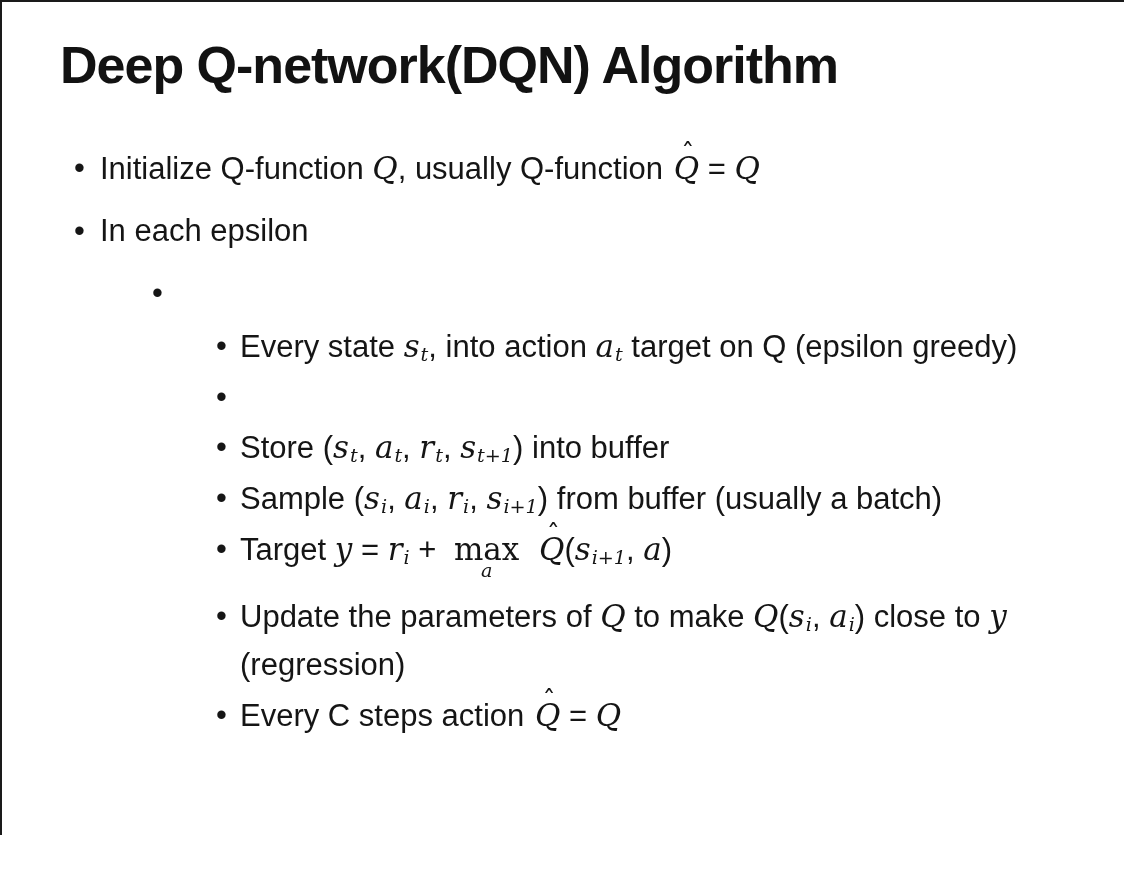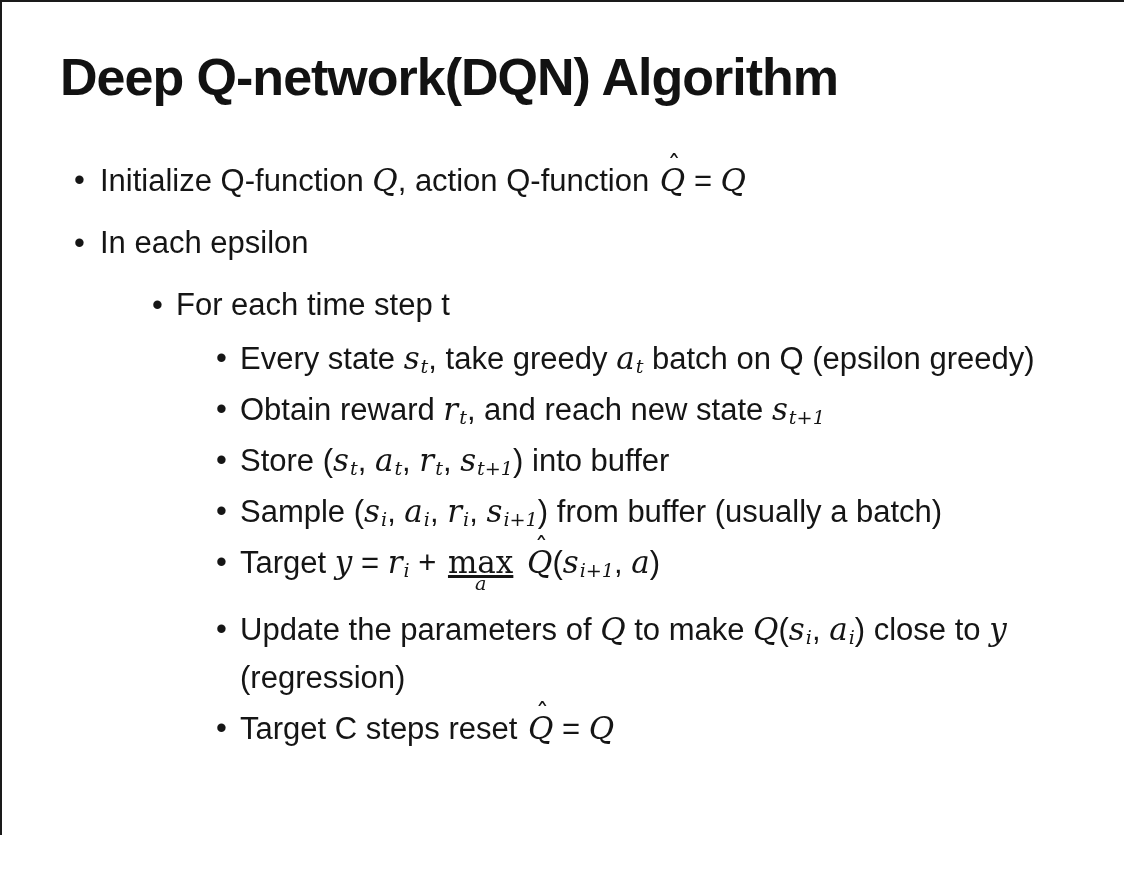--- a/index.html
+++ b/index.html
@@ -16,21 +16,21 @@
   .border-top {
     position: absolute; top: 0; left: 0; width: 1124px; height: 2px;
     background: #1a1a1a;
   }
   .border-left {
     position: absolute; top: 0; left: 0; width: 2px; height: 835px;
     background: #1a1a1a;
   }
   h1.title {
     margin: 0;
-    padding: 48px 0 0 60px;
+    padding: 36px 0 0 60px;
     font-size: 52px;
     line-height: 1.12;
     font-weight: 700;
     letter-spacing: -1px;
     color: #121212;
   }
   ul.bullets {
     list-style: none;
     margin: 50px 0 0 0;
     padding: 0 30px 0 74px;
@@ -77,22 +77,21 @@
     font-size: 0.85em;
     line-height: 1;
     font-family: "DejaVu Sans", sans-serif;
   }
   .op {
     position: relative;
     display: inline-block;
     line-height: 1;
     font-family: "DejaVu Serif", serif;
     font-style: normal;
-    margin: 0 3px;
-    text-decoration: underline;
+    margin: 0 9px;
   }
   .op-under {
     position: absolute;
     top: 100%;
     left: 50%;
     transform: translate(-50%, -20%);
     font-style: italic;
     font-size: 0.62em;
     line-height: 1;
   }
@@ -102,52 +101,50 @@
 
 <div class="slide">
   <div class="border-top"></div>
   <div class="border-left"></div>
 
   <h1 class="title">Deep Q-network(DQN) Algorithm</h1>
 
   <ul class="bullets" id="bullet-list">
       <li class="lvl1">
         <span class="marker">•</span>
-        <span class="btext"><span class="txt">Initialize Q-function </span><span class="var">Q</span><span class="txt">, action Q-function </span><span class="hat-wrap var"><span class="hat-mark">ˆ</span><span class="var">Q</span></span><span class="txt"> = </span><span class="var">Q</span></span>
+        <span class="btext"><span class="txt">Initialize Q-function </span><span class="var">Q</span><span class="txt">, usually Q-function </span><span class="hat-wrap var"><span class="hat-mark">ˆ</span><span class="var">Q</span></span><span class="txt"> = </span><span class="var">Q</span></span>
       </li>
       <li class="lvl1">
         <span class="marker">•</span>
         <span class="btext"><span class="txt">In each epsilon</span></span>
       </li>
       <li class="lvl2">
         <span class="marker">•</span>
-        <span class="btext"><span class="txt">For each time step t</span></span>
       </li>
       <li class="lvl3">
         <span class="marker">•</span>
-        <span class="btext"><span class="txt">Every state </span><span class="var">s</span><span class="var sub">t</span><span class="txt">, take greedy </span><span class="var">a</span><span class="var sub">t</span><span class="txt"> batch on Q (epsilon greedy)</span></span>
+        <span class="btext"><span class="txt">Every state </span><span class="var">s</span><span class="var sub">t</span><span class="txt">, into action </span><span class="var">a</span><span class="var sub">t</span><span class="txt"> target on Q (epsilon greedy)</span></span>
       </li>
       <li class="lvl3">
         <span class="marker">•</span>
-        <span class="btext"><span class="txt">Obtain reward </span><span class="var">r</span><span class="var sub">t</span><span class="txt">, and reach new state </span><span class="var">s</span><span class="var sub">t+1</span></span>
       </li>
       <li class="lvl3">
         <span class="marker">•</span>
         <span class="btext"><span class="txt">Store (</span><span class="var">s</span><span class="var sub">t</span><span class="txt">, </span><span class="var">a</span><span class="var sub">t</span><span class="txt">, </span><span class="var">r</span><span class="var sub">t</span><span class="txt">, </span><span class="var">s</span><span class="var sub">t+1</span><span class="txt">) into buffer</span></span>
       </li>
       <li class="lvl3">
         <span class="marker">•</span>
         <span class="btext"><span class="txt">Sample (</span><span class="var">s</span><span class="var sub">i</span><span class="txt">, </span><span class="var">a</span><span class="var sub">i</span><span class="txt">, </span><span class="var">r</span><span class="var sub">i</span><span class="txt">, </span><span class="var">s</span><span class="var sub">i+1</span><span class="txt">) from buffer (usually a batch)</span></span>
       </li>
       <li class="lvl3 has-under">
         <span class="marker">•</span>
         <span class="btext"><span class="txt">Target </span><span class="var">y</span><span class="txt"> = </span><span class="var">r</span><span class="var sub">i</span><span class="txt"> + </span><span class="op"><span class="op-name">max</span><span class="op-under">a</span></span><span class="txt"> </span><span class="hat-wrap var"><span class="hat-mark">ˆ</span><span class="var">Q</span></span><span class="txt">(</span><span class="var">s</span><span class="var sub">i+1</span><span class="txt">, </span><span class="var">a</span><span class="txt">)</span></span>
       </li>
       <li class="lvl3">
         <span class="marker">•</span>
         <span class="btext"><span class="txt">Update the parameters of </span><span class="var">Q</span><span class="txt"> to make </span><span class="var">Q</span><span class="txt">(</span><span class="var">s</span><span class="var sub">i</span><span class="txt">, </span><span class="var">a</span><span class="var sub">i</span><span class="txt">) close to </span><span class="var">y</span><span class="txt"> (regression)</span></span>
       </li>
       <li class="lvl3">
         <span class="marker">•</span>
-        <span class="btext"><span class="txt">Target C steps reset </span><span class="hat-wrap var"><span class="hat-mark">ˆ</span><span class="var">Q</span></span><span class="txt"> = </span><span class="var">Q</span></span>
+        <span class="btext"><span class="txt">Every C steps action </span><span class="hat-wrap var"><span class="hat-mark">ˆ</span><span class="var">Q</span></span><span class="txt"> = </span><span class="var">Q</span></span>
       </li>
     </ul>
 </div>
 
 </body></html>

